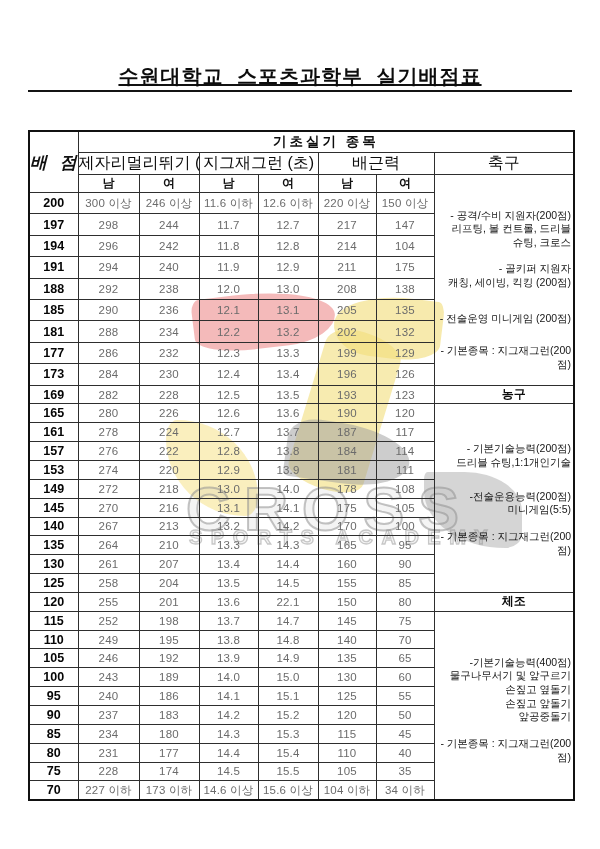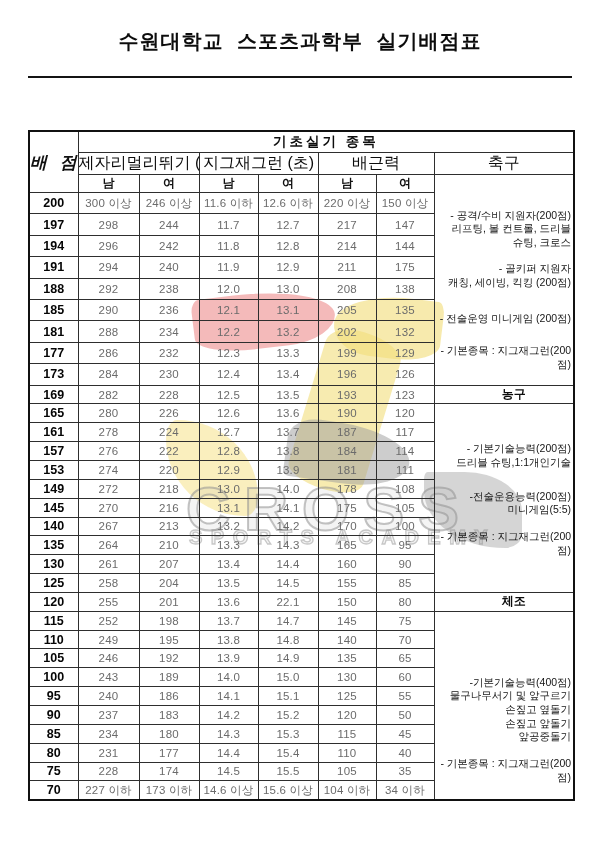--- a/index.html
+++ b/index.html
@@ -1,22 +1,22 @@
 <!DOCTYPE html>
 <html><head>
 <meta charset="utf-8">
 <style>
   html,body{margin:0;padding:0;background:#e9e9e9;}
   .page{position:relative;width:600px;height:849px;background:#ffffff;overflow:hidden;
         font-family:"Liberation Sans","DejaVu Sans",sans-serif;color:#111;}
 
   
-  .title-block{position:absolute;left:28px;top:28px;width:544px;height:48px;
+  .title-block{position:absolute;left:28px;top:42px;width:544px;height:48px;
 Internal    border-top:2.5px solid #141414;border-bottom:2.5px solid #141414;
-    display:flex;align-items:flex-start;justify-content:center;}
+    display:flex;align-items:flex-end;justify-content:center;text-decoration:underline;}
   .title-block h1{margin:0;font-size:20px;font-weight:bold;letter-spacing:1px;word-spacing:7px;color:#0c0c0c;}
 
   
   .watermark{position:absolute;left:158px;top:286px;width:330px;height:282px;z-index:0;pointer-events:none;}
   .wm-shape{position:absolute;}
   .wm-red{left:35px;top:6px;width:142px;height:56px;background:#ee8f8f;opacity:.62;
           border-radius:8% 92% 45% 55% / 30% 70% 60% 40%;transform:rotate(-7deg);}
   .wm-yel1{left:176px;top:10px;width:108px;height:62px;background:#f2dd7b;opacity:.62;
           border-radius:92% 8% 55% 45% / 70% 30% 40% 60%;transform:rotate(7deg);}
   .wm-band{left:148px;top:44px;width:78px;height:162px;background:#f2dd7b;opacity:.6;
@@ -61,21 +61,21 @@
   .sport-content{padding:4px 2px 0 5px;font-size:10.5px;line-height:1.3;color:#151515;
     white-space:normal;text-align:left;}
   .sport-content .group{margin-bottom:13px;}
   .sport-content .line{margin:0;text-align:right;}
   td.sport-0 .sport-content{padding-top:16px;}
   td.sport-0 .group:nth-child(2){margin-bottom:22px;}
   td.sport-0 .group:nth-child(3){margin-bottom:19px;}
   td.sport-1 .sport-content{padding-top:38px;}
   td.sport-1 .group:nth-child(1){margin-bottom:20px;}
   td.sport-2 .sport-content{padding-top:44px;}
-  td.sport-2 .group:nth-child(1){margin-bottom:13px;margin-top:20px;}
+  td.sport-2 .group:nth-child(1){margin-bottom:13px;}
 </style>
 </head>
 <body>
 
 <div class="page">
 
   <div class="watermark">
     <div class="wm-shape wm-red"></div>
     <div class="wm-shape wm-yel1"></div>
     <div class="wm-shape wm-band"></div>
@@ -159,21 +159,21 @@
           <td class="val">217</td>
           <td class="val">147</td>
         </tr>
         <tr class="data-row">
           <td class="score">194</td>
           <td class="val">296</td>
           <td class="val">242</td>
           <td class="val">11.8</td>
           <td class="val">12.8</td>
           <td class="val">214</td>
-          <td class="val">144</td>
+          <td class="val">104</td>
         </tr>
         <tr class="data-row">
           <td class="score">191</td>
           <td class="val">294</td>
           <td class="val">240</td>
           <td class="val">11.9</td>
           <td class="val">12.9</td>
           <td class="val">211</td>
           <td class="val">175</td>
         </tr>

